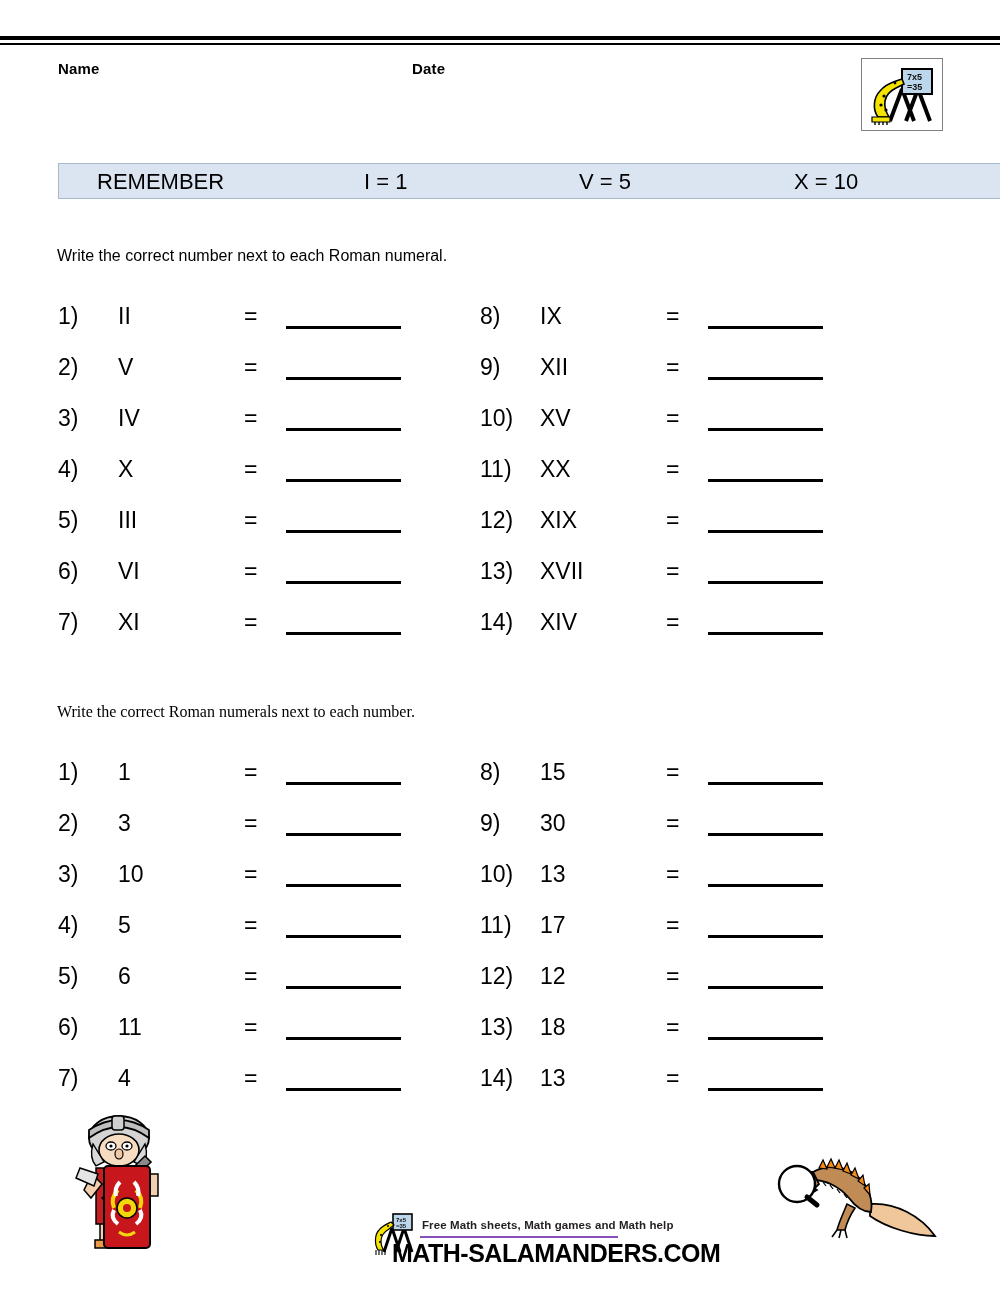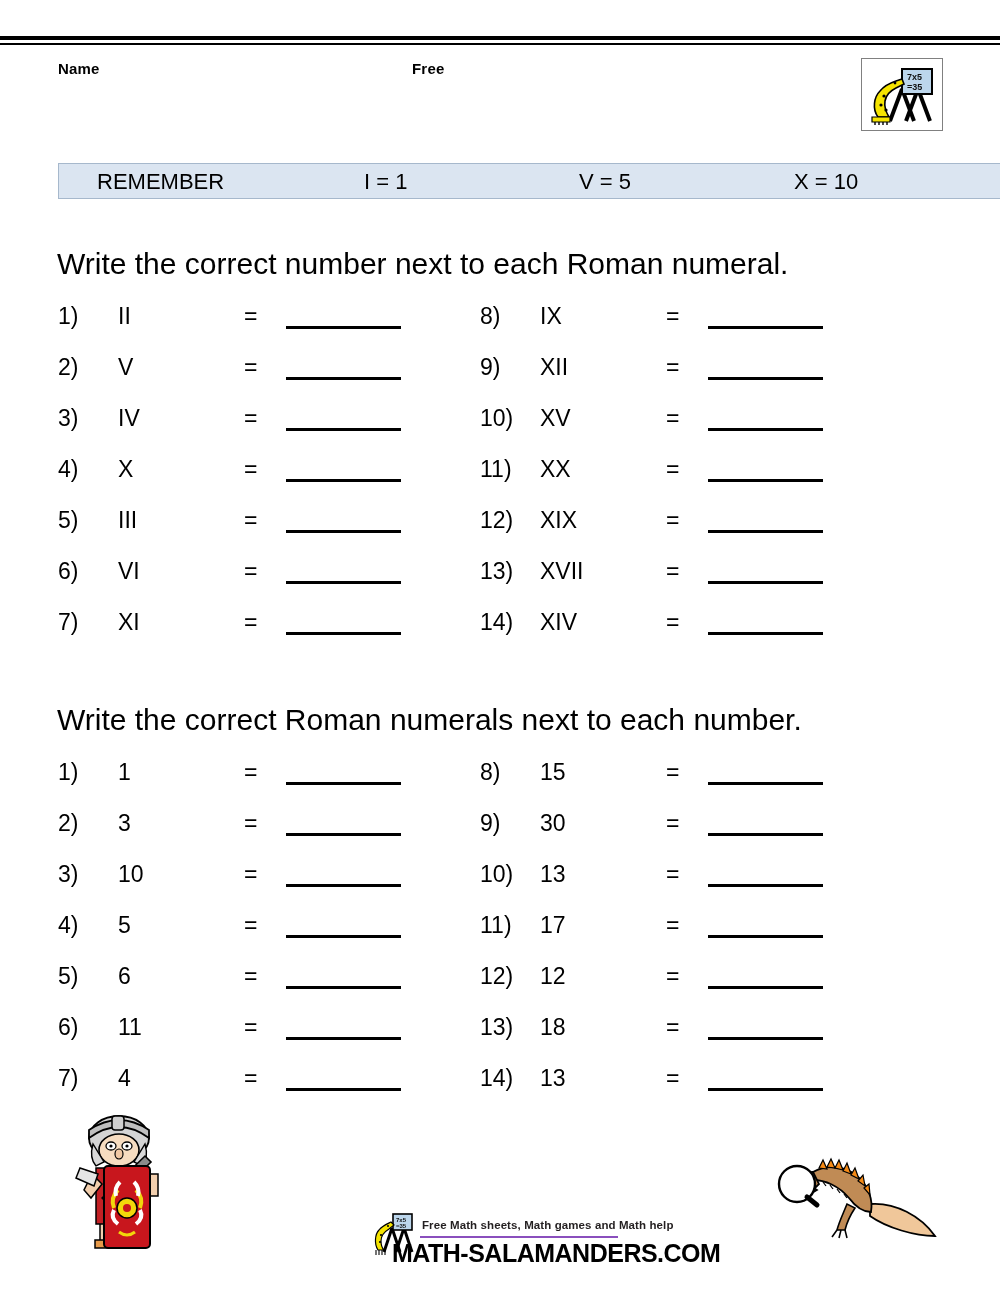--- a/index.html
+++ b/index.html
@@ -92,26 +92,26 @@
   }
   .rb-0 { left: 38px; }
   .rb-1 { left: 305px; }
   .rb-2 { left: 520px; }
   .rb-3 { left: 735px; }
 
   
   .instruction {
     position: absolute;
     left: 57px;
-    font-size: 30px;
+    font-size: 16px;
     color: #000;
     white-space: nowrap;
   }
   #inst-1 { top: 247px; }
-  #inst-2 { top: 703px; }
+  #inst-2 { top: 703px; font-family: Liberation Serif, serif; }
 
   
   .prob {
     position: absolute;
     height: 34px;
     font-size: 23px;
     color: #000;
   }
   .prob .num {
     position: absolute;
@@ -183,21 +183,21 @@
 </style>
 </head>
 <body>
 
 <div id="page">
 
   <div class="rule rule-a"></div>
   <div class="rule rule-b"></div>
 
   <div class="name-label">Name</div>
-  <div class="date-label">Free</div>
+  <div class="date-label">Date</div>
 
 
   <div class="logo-box">
     <svg width="80" height="71" viewBox="0 0 80 71">
 
       <g stroke="#000" stroke-width="4" fill="none">
         <line x1="40" y1="30" x2="28" y2="62"></line>
         <line x1="40" y1="30" x2="52" y2="62"></line>
         <line x1="56" y1="30" x2="44" y2="62"></line>
         <line x1="56" y1="30" x2="68" y2="62"></line>

